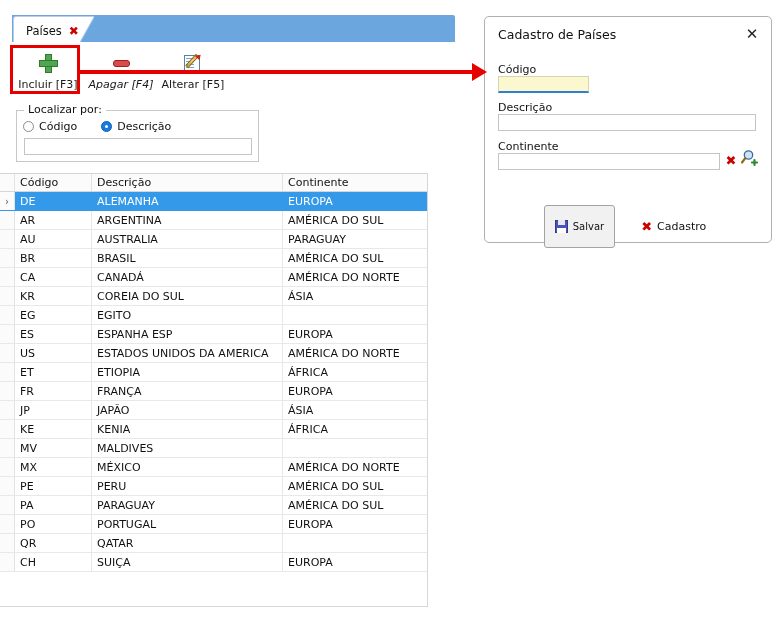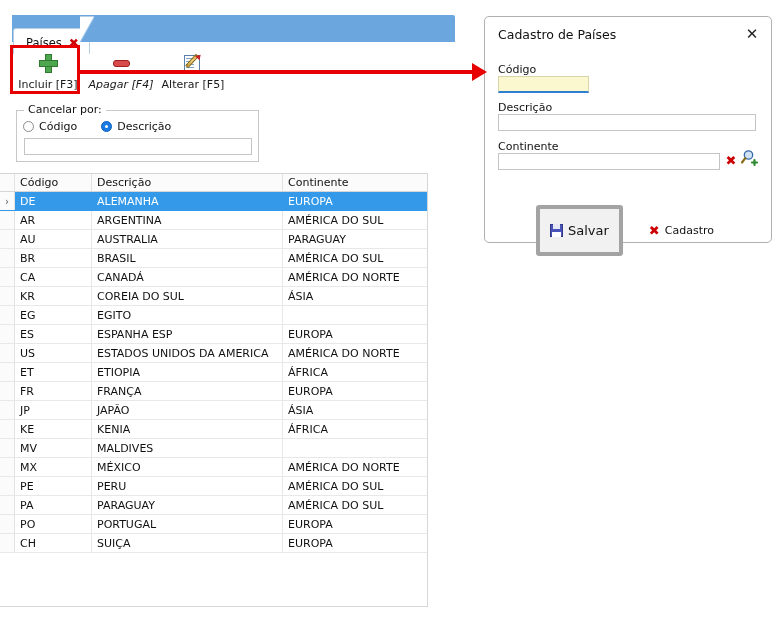--- a/index.html
+++ b/index.html
@@ -16,21 +16,21 @@
   #app-window{
     position:absolute;left:0;top:0;width:460px;height:620px;
     background:#ffffff;
   }
   #tabbar{
     position:absolute;left:12px;top:15px;width:443px;height:27px;
     background:#6ba6de;
     border-top-right-radius:2px;
   }
   #tab-paises{
-    position:absolute;left:13px;top:28px;height:26px;
+    position:absolute;left:13px;top:16px;height:26px;
     padding:3px 10px 0 12px;
     background:#ffffff;
     border:1px solid #b8cfe5;border-bottom:none;
     border-top-left-radius:3px;border-top-right-radius:3px;
     display:flex;align-items:center;gap:7px;
     box-sizing:border-box;
     transform:perspective(26px) rotateX(0deg);
   }
   #tab-paises .tab-label{font-size:11.5px;color:#111;}
   .x-red{
@@ -203,22 +203,22 @@
     color:#cc0000;font-weight:bold;font-size:13px;cursor:default;
   }
   #lookup-continente{
     position:absolute;left:255px;top:131px;width:20px;height:20px;cursor:default;
   }
 
   #dlg-buttons{position:absolute;left:0;right:0;top:188px;display:flex;
     justify-content:center;gap:20px;}
   #btn-salvar{
     display:flex;align-items:center;gap:5px;
-    background:#f1f1f1;border:4px solid #a3a3a3;border-radius:3px;
-    padding:14px 10px;font-size:13px;color:#111;cursor:default;
+    background:#f1f1f1;border:1px solid #a3a3a3;border-radius:3px;
+    padding:14px 10px;font-size:10px;color:#111;cursor:default;
   }
   #btn-cancelar{
     display:flex;align-items:center;gap:5px;
     background:transparent;border:none;padding:3px 6px;
     font-size:11px;color:#111;cursor:default;
   }
   .disk-icon{position:relative;width:13px;height:13px;flex:none;}
   .disk-icon .body{position:absolute;inset:0;background:#4a53b8;border:1px solid #333a8a;box-sizing:border-box;}
   .disk-icon .shutter{position:absolute;left:3px;top:0;width:7px;height:5px;background:#e8e8f5;}
   .disk-icon .lbl{position:absolute;left:2px;bottom:0;width:9px;height:5px;background:#ffffff;}
@@ -267,21 +267,21 @@
         <span class="radio-dot"></span>
         <span class="radio-label">Código</span>
       </label>
       <label class="radio-item">
         <span class="radio-dot on"></span>
         <span class="radio-label">Descrição</span>
       </label>
     </div>
     <input id="search-input" type="text" value="" style="">
   </div>
-  <div id="localizar-legend">Cancelar por:</div>
+  <div id="localizar-legend">Localizar por:</div>
 
   <div id="grid">
     <table>
       <thead>
         <tr>
           <th class="col-ind"></th>
           <th class="col-cod">Código</th>
           <th class="col-desc">Descrição</th>
           <th class="col-cont">Continente</th>
         </tr>
@@ -390,20 +390,26 @@
             <td class="col-cont">AMÉRICA DO SUL</td>
           </tr>
           <tr>
             <td class="col-ind"></td>
             <td class="col-cod">PO</td>
             <td class="col-desc">PORTUGAL</td>
             <td class="col-cont">EUROPA</td>
           </tr>
           <tr>
             <td class="col-ind"></td>
+            <td class="col-cod">QR</td>
+            <td class="col-desc">QATAR</td>
+            <td class="col-cont"></td>
+          </tr>
+          <tr>
+            <td class="col-ind"></td>
             <td class="col-cod">CH</td>
             <td class="col-desc">SUIÇA</td>
             <td class="col-cont">EUROPA</td>
           </tr>
         </tbody>
     </table>
   </div>
 </div>
 
 <div id="red-box"></div>

